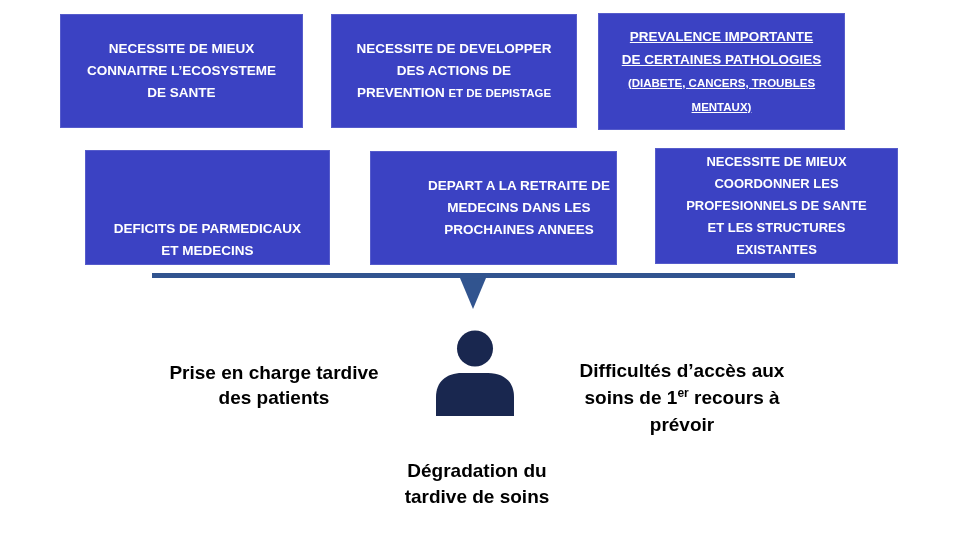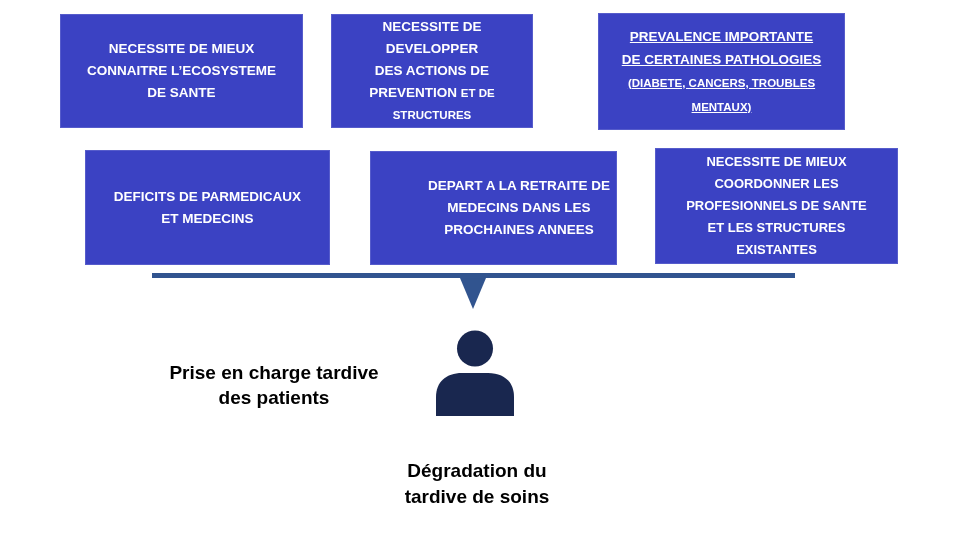--- a/index.html
+++ b/index.html
@@ -8,23 +8,23 @@
     font-family:"Liberation Sans", sans-serif; overflow:hidden;
   }
   .box {
     position:absolute; background:#3B42C3; border:1px solid #565CCB;
     color:#ffffff; display:flex; align-items:center; justify-content:center;
     text-align:center; font-weight:bold; font-size:13.5px; line-height:22px;
     white-space:pre-line; box-sizing:border-box; padding:2px 6px;
   }
   .box .small {font-size:11.5px;}
   .b1 {left:60px;  top:14px;  width:243px; height:114px;}
-  .b2 {left:331px; top:14px;  width:202px; height:114px;}
+  .b2 {left:331px; top:14px;  width:246px; height:114px;}
   .b3 {left:598px; top:13px;  width:247px; height:117px; line-height:23px;text-decoration:underline;}
-  .b4 {left:85px;  top:150px; width:245px; height:115px;}
+  .b4 {left:85px;  top:150px; width:245px; height:115px;align-items:flex-end;}
   .b5 {left:370px; top:151px; width:247px; height:114px;justify-content:flex-end;}
   .b6 {left:655px; top:148px; width:243px; height:116px; font-size:13px; line-height:22px;}
 
   .funnel-line {position:absolute; left:152px; top:273px; width:643px; height:5px; background:#31548F;}
   .funnel-arrow {
     position:absolute; left:460px; top:278px; width:0; height:0;
     border-left:13px solid transparent; border-right:13px solid transparent;
     border-top:31px solid #31548F;
   }
   .person {position:absolute; left:436px; top:329px;}
@@ -45,21 +45,21 @@
 
   <div class="box b1">
     <div><span>NECESSITE DE MIEUX
 CONNAITRE L’ECOSYSTEME
 DE SANTE</span></div>
   </div>
 
   <div class="box b2">
     <div><span>NECESSITE DE DEVELOPPER
 DES ACTIONS DE
-PREVENTION </span><span class="small">ET DE STRUCTURES</span></div>
+PREVENTION </span><span class="small">ET DE DEPISTAGE</span></div>
   </div>
 
   <div class="box b3">
     <div><span>PREVALENCE IMPORTANTE
 DE CERTAINES PATHOLOGIES
 </span><span class="small">(DIABETE, CANCERS, TROUBLES
 MENTAUX)</span></div>
   </div>
 
   <div class="box b4">
@@ -85,17 +85,20 @@
   <div class="funnel-arrow"></div>
 
   <svg class="person" width="78" height="87" viewBox="0 0 78 87" aria-hidden="true">
     <circle cx="39" cy="19.5" r="18" fill="#19274F"></circle>
     <path d="M0,87 L0,68 C0,53 10,44 26,44 L52,44 C68,44 78,53 78,68 L78,87 Z" fill="#19274F"></path>
   </svg>
 
   <div class="label label-left">Prise en charge tardive
 des patients</div>
 
+  <div class="label label-right"><span>Difficultés d’accès aux
+soins de 1</span><sup>er</sup><span> recours à
+prévoir</span></div>
 
   <div class="label label-bottom">Dégradation du
 tardive de soins</div>
 
 </div>
 
 </body></html>

